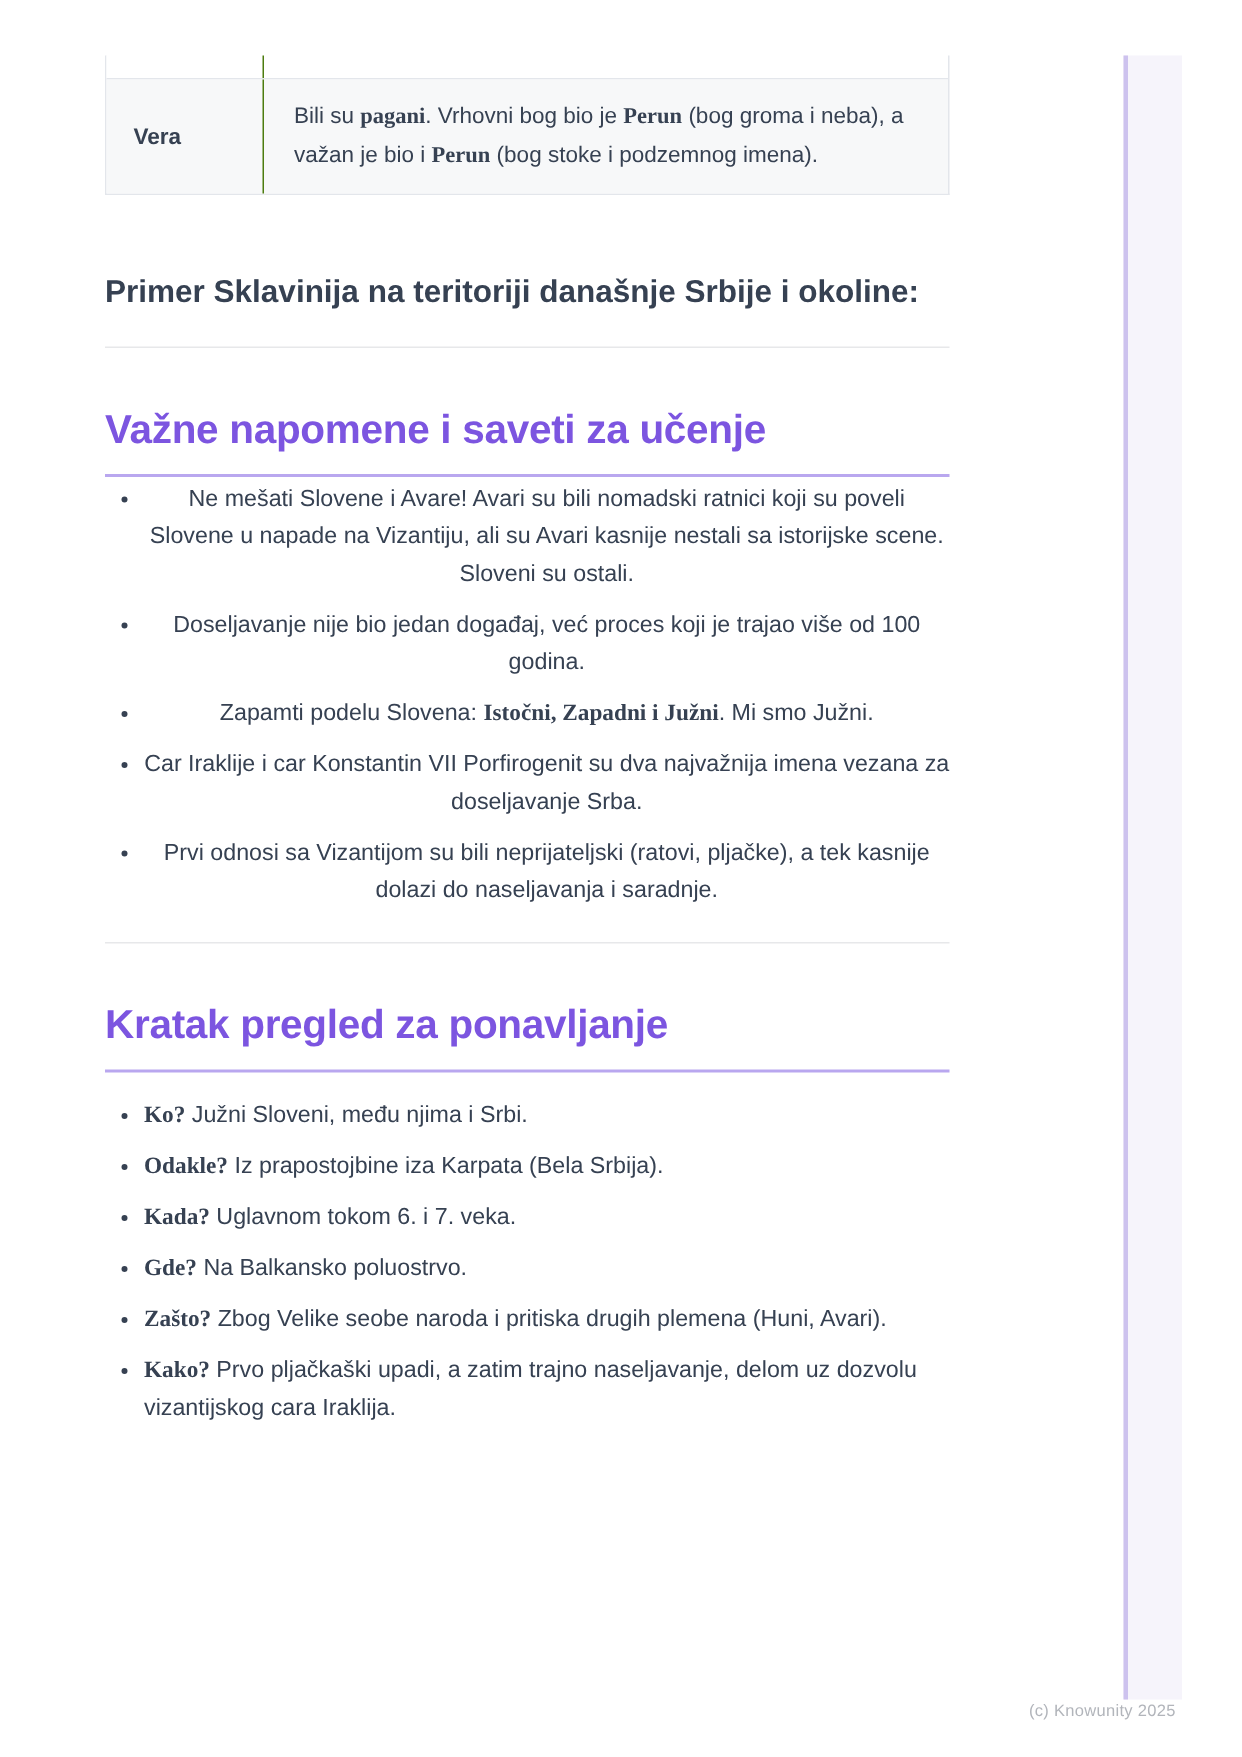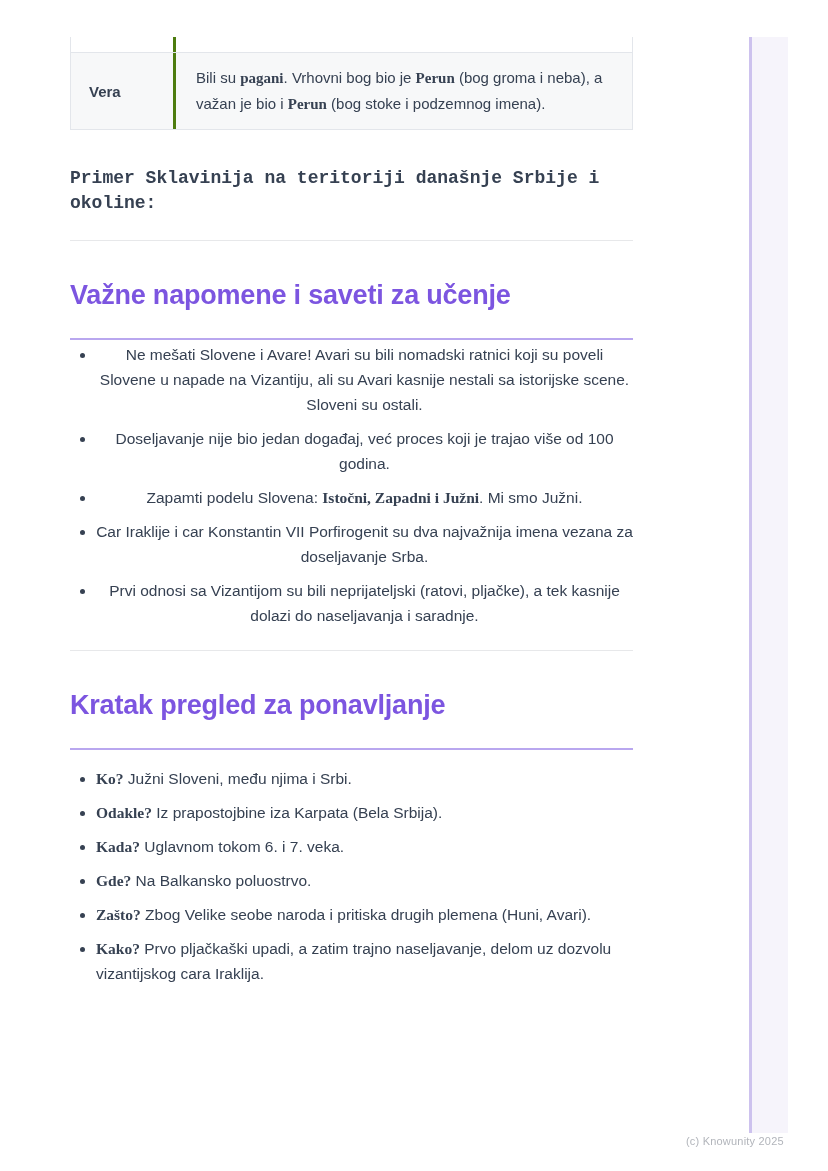--- a/index.html
+++ b/index.html
@@ -7,36 +7,36 @@
     width:828px; height:1171px; position:relative; overflow:hidden;
     background:#ffffff; color:#364152;
     font-family:"Liberation Sans", sans-serif;
   }
   .content { position:absolute; left:70px; top:37px; width:563px; }
 
   
   .tblfrag { border:1px solid #e3e6eb; border-top:0; font-size:15px; }
   .trow { display:flex; }
   .trow.partial { height:15px; border-bottom:1px solid #e3e6eb; background:#ffffff; }
-  .tc1 { width:105px; flex:none; border-right:3px solid #4d7c0f; box-sizing:border-box; }
+  .tc1 { width:105px; flex:none; border-right:1px solid #4d7c0f; box-sizing:border-box; }
   .trow.vera { background:#f7f8f9; }
   .trow.vera .tc1 { display:flex; align-items:center; padding-left:18px; font-weight:700; }
   .tc2 { flex:1; padding:12px 20px; line-height:25px; }
 
-  .lead-heading { margin:36px 0 0; font-size:18px; font-weight:700; line-height:25px;font-family:Liberation Mono, monospace; }
+  .lead-heading { margin:52px 0 0; font-size:21px; font-weight:700; line-height:25px; }
   ul { margin:14px 0 0; padding-left:26px; }
   li { margin-bottom:9px; font-size:15.5px; line-height:25px; }
   li::marker { color:#364152; }
   .closing { margin:18px 0 0; font-size:15.5px; line-height:25px; }
 
   hr.divider { border:0; border-top:1px solid #e7e8ea; margin:24px 0 0; }
   hr.divider2 { margin-top:22px; }
 
   h2.section-title {
-    margin:38px 0 0; padding-bottom:26px;
+    margin:38px 0 0; padding-bottom:13px;
     border-bottom:2px solid #b9a7ef;
     color:#7c55e0; font-size:27px; font-weight:700; letter-spacing:-0.2px;
     line-height:33px;
   }
   ul.notes { margin-top:2px;text-align:center; }
   ul.review { margin-top:16px; }
   ul.review li { margin-bottom:9px; }
 
   .scroll-track {
     position:absolute; left:749px; top:37px; width:39px; height:1096px;

